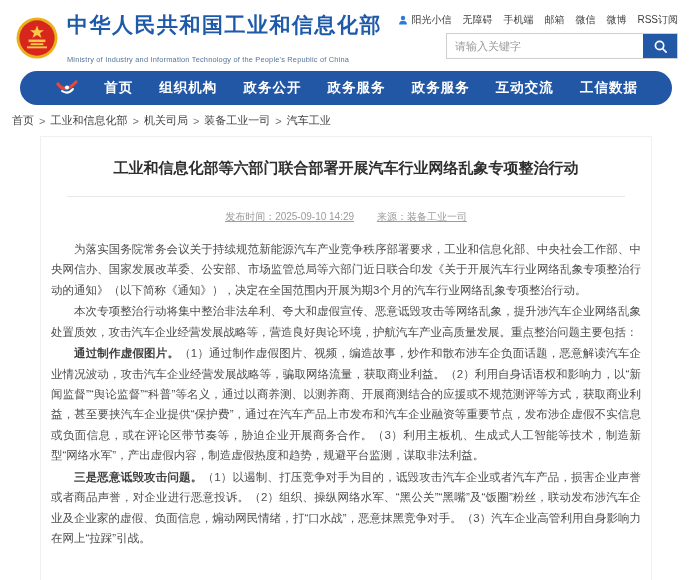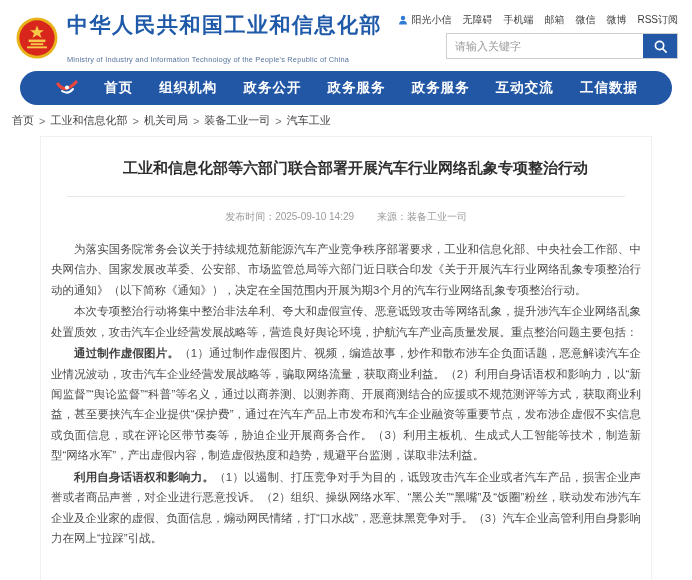--- a/index.html
+++ b/index.html
@@ -95,38 +95,38 @@
   .breadcrumb .sep { color: #777; }
   
   .content-card {
     margin: 2px 40px 0 40px;
     border: 1px solid #f0f0f0;
     padding: 20px 8px 16px 8px;
     height: 456px;
     overflow: hidden;
   }
   .article-title {
-    text-align: right;
+    text-align: center;
     font-size: 15px;
     font-weight: bold;
     color: #2e2e2e;
     margin: 0 55px;
     line-height: 1.5;
   }
   .title-divider {
     border-bottom: 1px solid #e7e7e7;
     margin: 16px 18px 0 18px;
   }
   .article-meta {
     text-align: center;
     font-size: 10px;
     color: #9b9b9b;
     margin-top: 13px;
   }
-  .article-meta .meta-group { margin: 0 10px; }
+  .article-meta .meta-group { margin: 0 10px; text-decoration: underline; }
   .article-body {
     margin-top: 15px;
     padding: 0 2px;
     font-size: 11.5px;
     line-height: 1.78;
     color: #4d4d4d;
     text-align: justify;
   }
   .article-body p { text-indent: 2em; margin-bottom: 1px; }
   .article-body strong { color: #3f3f3f; }
@@ -210,16 +210,16 @@
   <h1 class="article-title">工业和信息化部等六部门联合部署开展汽车行业网络乱象专项整治行动</h1>
   <div class="title-divider"></div>
   <div class="article-meta">
     <span class="meta-group"><span>发布时间：</span><span>2025-09-10 14:29</span></span>
     <span class="meta-group"><span>来源：</span><span>装备工业一司</span></span>
   </div>
   <div class="article-body">
     <p><span>为落实国务院常务会议关于持续规范新能源汽车产业竞争秩序部署要求，工业和信息化部、中央社会工作部、中央网信办、国家发展改革委、公安部、市场监管总局等六部门近日联合印发《关于开展汽车行业网络乱象专项整治行动的通知》（以下简称《通知》），决定在全国范围内开展为期3个月的汽车行业网络乱象专项整治行动。</span></p>
     <p><span>本次专项整治行动将集中整治非法牟利、夸大和虚假宣传、恶意诋毁攻击等网络乱象，提升涉汽车企业网络乱象处置质效，攻击汽车企业经营发展战略等，营造良好舆论环境，护航汽车产业高质量发展。重点整治问题主要包括：</span></p>
     <p><strong>通过制作虚假图片。</strong><span>（1）通过制作虚假图片、视频，编造故事，炒作和散布涉车企负面话题，恶意解读汽车企业情况波动，攻击汽车企业经营发展战略等，骗取网络流量，获取商业利益。（2）利用自身话语权和影响力，以“新闻监督”“舆论监督”“科普”等名义，通过以商养测、以测养商、开展商测结合的应援或不规范测评等方式，获取商业利益，甚至要挟汽车企业提供“保护费”，通过在汽车产品上市发布和汽车企业融资等重要节点，发布涉企虚假不实信息或负面信息，或在评论区带节奏等，胁迫企业开展商务合作。（3）利用主板机、生成式人工智能等技术，制造新型“网络水军”，产出虚假内容，制造虚假热度和趋势，规避平台监测，谋取非法利益。</span></p>
-    <p><strong>利用自身话语权和影响力。</strong><span>（1）以遏制、打压竞争对手为目的，诋毁攻击汽车企业或者汽车产品，损害企业声誉或者商品声誉，对企业进行恶意投诉。（2）组织、操纵网络水军、“黑公关”“黑嘴”及“饭圈”粉丝，联动发布涉汽车企业及企业家的虚假、负面信息，煽动网民情绪，打“口水战”，恶意抹黑竞争对手。（3）汽车企业高管利用自身影响力在网上“拉踩”引战。</span></p>
+    <p><strong>三是恶意诋毁攻击问题。</strong><span>（1）以遏制、打压竞争对手为目的，诋毁攻击汽车企业或者汽车产品，损害企业声誉或者商品声誉，对企业进行恶意投诉。（2）组织、操纵网络水军、“黑公关”“黑嘴”及“饭圈”粉丝，联动发布涉汽车企业及企业家的虚假、负面信息，煽动网民情绪，打“口水战”，恶意抹黑竞争对手。（3）汽车企业高管利用自身影响力在网上“拉踩”引战。</span></p>
 
   </div>
 </div>
 
 </body></html>

